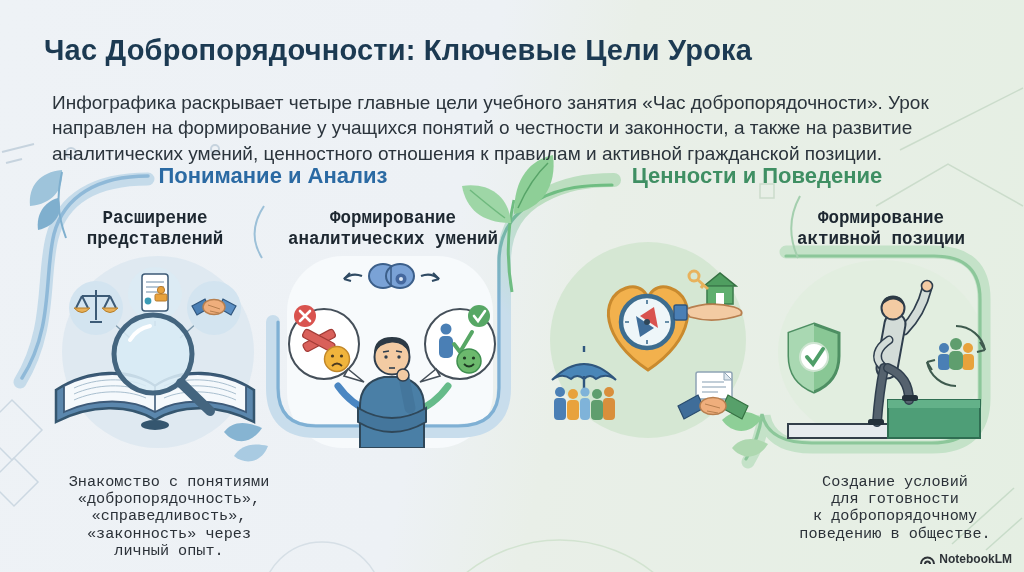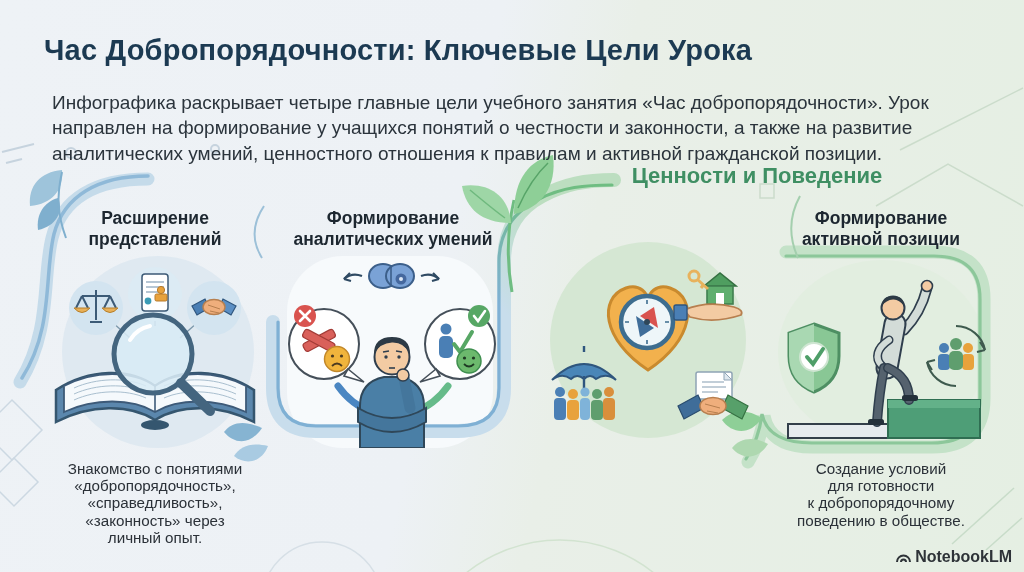--- a/index.html
+++ b/index.html
@@ -13,33 +13,33 @@
     position:absolute;left:36px;top:26px;z-index:5;margin:8px;
     font-size:29px;font-weight:700;letter-spacing:.2px;color:#1c3a52;
   }
   .intro{
     position:absolute;left:40px;top:78px;width:950px;z-index:5;margin:12px;
     font-size:19px;line-height:1.33;color:#2b343c;
   }
   .section-header{position:absolute;top:163px;z-index:5;font-size:22px;font-weight:800;text-align:center;}
   .section-header.blue{left:152px;width:242px;color:#2b6aa3;}
   .section-header.green{left:626px;width:262px;color:#3f8f63;}
-  .goal{position:absolute;top:208px;width:230px;height:345px;z-index:4;text-align:center;}
+  .goal{position:absolute;top:208px;width:230px;height:345px;z-index:4;text-align:center;font-family:Liberation Mono, monospace;}
   .goal h2{
     margin:0;font-size:17.5px;font-weight:800;line-height:1.2;color:#1d2730;white-space:pre-line;
   }
   .goal .illus{position:absolute;left:10px;top:48px;width:210px;height:192px;}
   .goal .desc{
-    position:absolute;left:0;top:252px;width:230px;margin:0;
+    position:absolute;left:0;top:252px;width:230px;margin:14px;
     font-size:15.2px;line-height:1.13;color:#2b3138;white-space:pre-line;
   }
   .goal-1{left:40px;}  .goal-2{left:278px;}  .goal-3{left:536px;}  .goal-4{left:766px;}
   .footer-brand{
     position:absolute;right:12px;bottom:6px;z-index:6;display:flex;align-items:center;gap:4px;
-    font-size:16px;font-weight:700;color:#2e3338;
+    font-size:12px;font-weight:700;color:#2e3338;
   }
 </style>
 </head>
 <body>
 
 <div class="canvas">
 
   <svg class="decor" width="1024" height="572" viewBox="0 0 1024 572">
     <defs>
       <linearGradient id="bandGrad" gradientUnits="userSpaceOnUse" x1="280" y1="430" x2="614" y2="180">
@@ -119,20 +119,21 @@
     </g>
     <g>
       <path d="M762,418 C746,408 732,410 722,420 C732,434 750,436 762,418 Z" fill="#8ecf97"></path>
       <path d="M768,444 C754,436 740,438 732,448 C742,460 758,460 768,444 Z" fill="#aed8b0"></path>
     </g>
   </svg>
 
   <h1 class="page-title">Час Добропорядочности: Ключевые Цели Урока</h1>
   <p class="intro">Инфографика раскрывает четыре главные цели учебного занятия «Час добропорядочности». Урок направлен на формирование у учащихся понятий о честности и законности, а также на развитие аналитических умений, ценностного отношения к правилам и активной гражданской позиции.</p>
 
+  <div class="section-header blue">Понимание и Анализ</div>
   <div class="section-header green">Ценности и Поведение</div>
 
   <div class="goal goal-1">
     <h2>Расширение
 представлений</h2>
     <svg class="illus" viewBox="0 0 210 192">
       <g stroke="#7b97ab" stroke-width="1.4" fill="none">
         <path d="M80,82 L62,66"></path>
           <path d="M105,70 L105,56"></path>
           <path d="M130,82 L148,66"></path>

